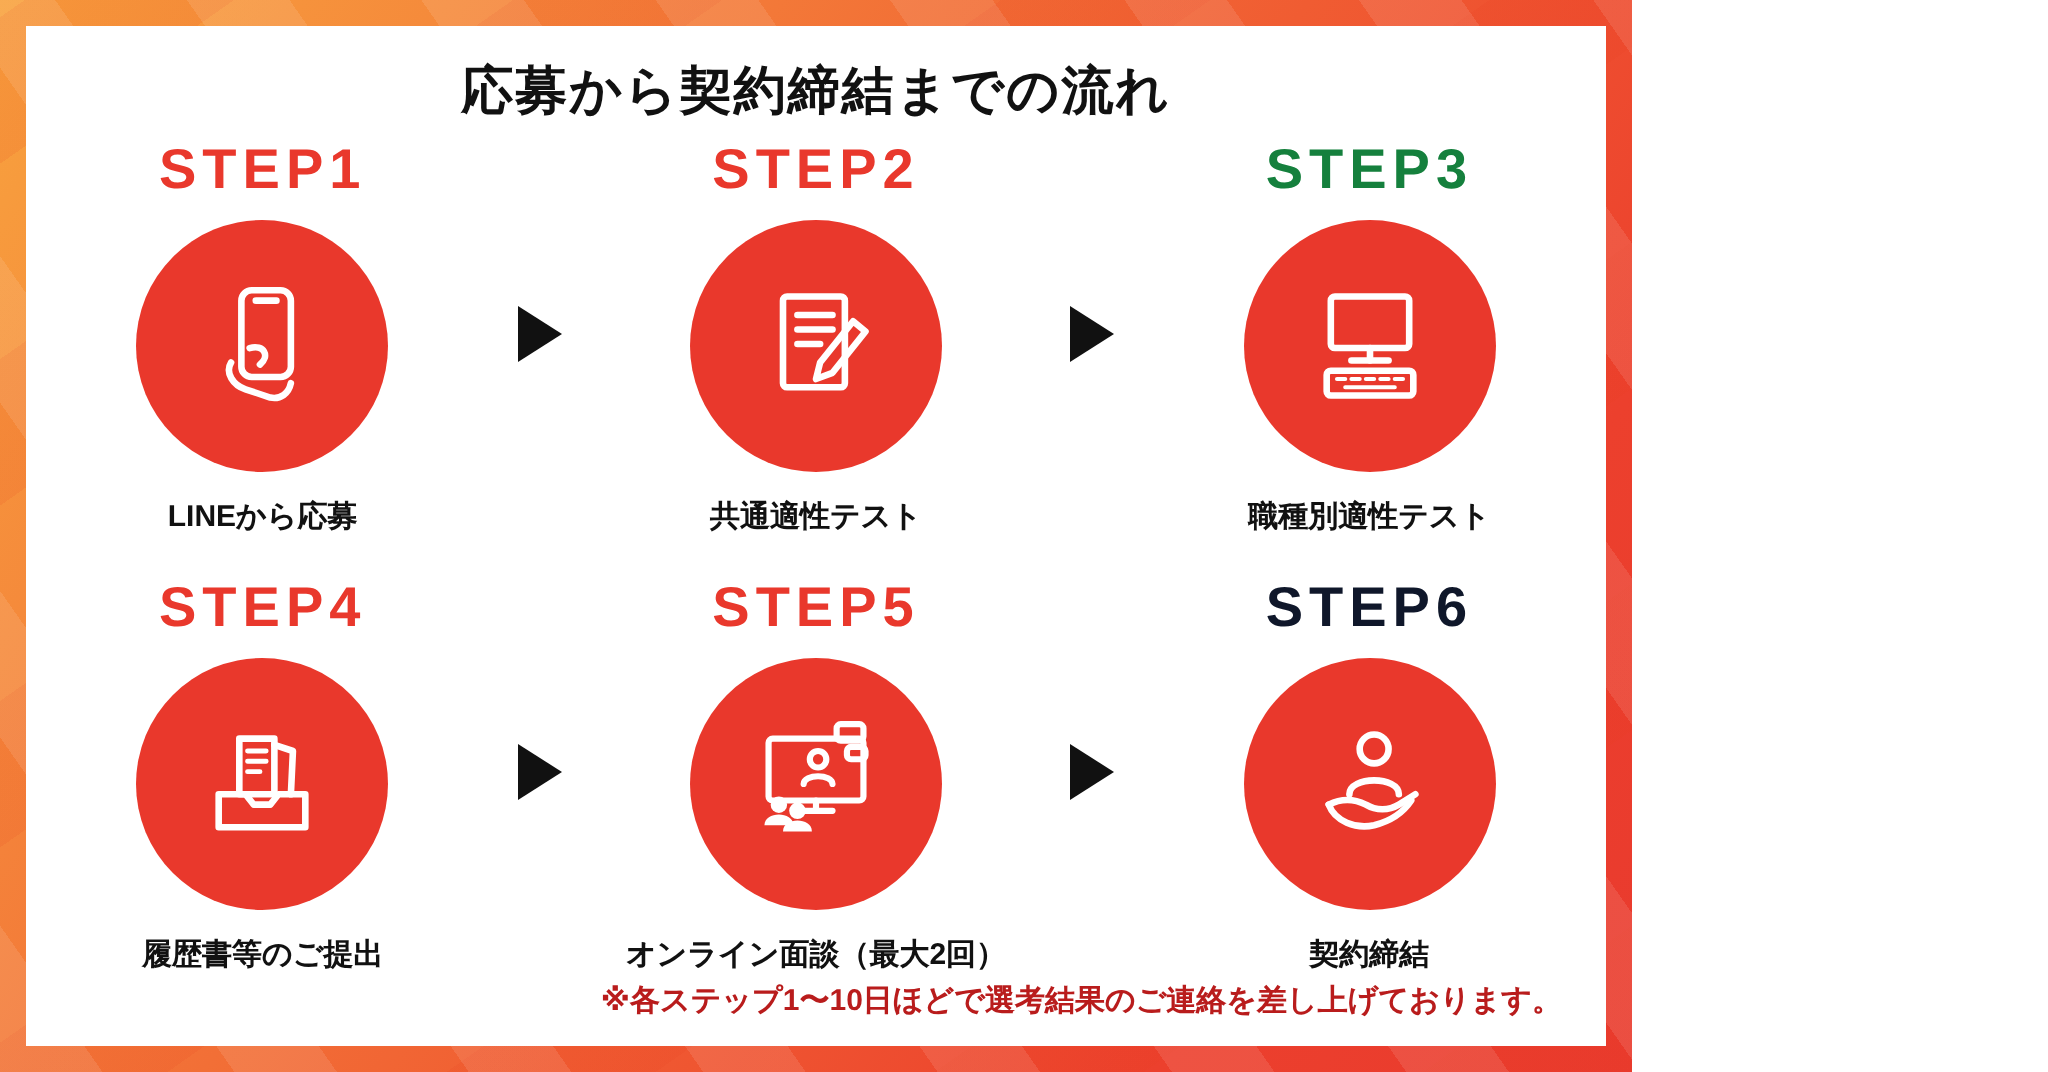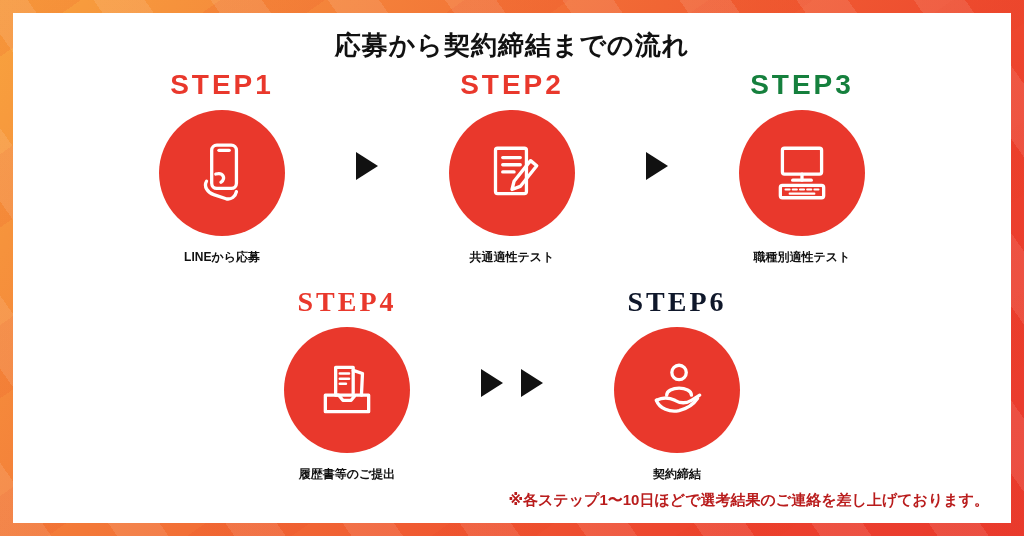--- a/index.html
+++ b/index.html
@@ -1,50 +1,50 @@
 <!DOCTYPE html>
 <html><head>
 <meta charset="utf-8">
 <style>
   html,body{margin:0;padding:0;}
   body{
     font-family:"Liberation Sans","DejaVu Sans",sans-serif;
     width:1024px;height:536px;overflow:hidden;
   }
   .page{
-    position:relative;width:1024px;height:536px;box-sizing:border-box;
+    position:relative;width:816px;height:536px;box-sizing:border-box;
     background:linear-gradient(125deg,#f8a33e 0%,#f4823a 25%,#f05c32 55%,#ec402d 80%,#e93a2e 100%);
   }
   .page::before{
     content:"";position:absolute;inset:0;
     background:
       repeating-linear-gradient(55deg,rgba(255,255,255,0.10) 0 42px,rgba(255,255,255,0) 42px 96px),
       repeating-linear-gradient(-35deg,rgba(230,60,30,0.12) 0 60px,rgba(230,60,30,0) 60px 140px);
   }
   .card{
     position:absolute;inset:13px;background:#ffffff;z-index:1;
   }
   .title{
     text-align:center;margin-top:15px;font-size:26px;font-weight:bold;
     color:#111;letter-spacing:1px;
   }
   .flow-row{
     display:flex;align-items:center;justify-content:center;margin-top:6px;
   }
-  .flow-row.second{margin-top:20px;font-family:Liberation Serif, serif;}
+  .flow-row.second{margin-top:20px;}
   .step{width:250px;display:flex;flex-direction:column;align-items:center;}
   .step-num{
     font-size:28px;font-weight:bold;letter-spacing:3px;margin-bottom:9px;
   }
   .circle{
     width:126px;height:126px;border-radius:50%;
     display:flex;align-items:center;justify-content:center;
   }
   .caption{
-    margin-top:13px;font-size:12px;font-weight:bold;color:#111;white-space:nowrap;
+    margin-top:13px;font-size:15px;font-weight:bold;color:#111;white-space:nowrap;
   }
   .arrow{
     width:0;height:0;margin:0 9px;transform:translateY(-2px);
     border-top:14px solid transparent;border-bottom:14px solid transparent;
     border-left:22px solid #111;
   }
   .note{
     position:absolute;right:22px;bottom:13px;font-size:15px;font-weight:bold;color:#b91c1c;
   }
   svg{display:block;}
@@ -116,20 +116,39 @@
             <path d="M25 16 h9 M25 21 h9 M25 26 h6" stroke-width="2.4"></path>
             <path d="M38 13 l9 3 -1 21"></path>
             <path d="M11 37 h13 l4 5 h8 l4 -5 h13 v16 h-42 z"></path>
           </svg>
         </div>
         <div class="caption">履歴書等のご提出</div>
       </div>
 
       <div class="arrow"></div>
 
+      <div class="step">
+        <div class="step-num" style="color:#e9382c">STEP5</div>
+        <div class="circle" style="background:#e9382c">
+          <svg width="66" height="66" viewBox="0 0 64 64" fill="none" stroke="#ffffff" stroke-width="3" stroke-linecap="round" stroke-linejoin="round">
+            <rect x="9" y="10" width="46" height="30" rx="2"></rect>
+            <line x1="32" y1="40" x2="32" y2="45"></line>
+            <line x1="24" y1="45" x2="40" y2="45"></line>
+            <circle cx="33" cy="20" r="4"></circle>
+            <path d="M26 32 c0 -5 14 -5 14 0"></path>
+            <rect x="42" y="3" width="13" height="8" rx="2"></rect>
+            <rect x="47" y="14" width="9" height="6" rx="2"></rect>
+            <circle cx="14" cy="42" r="4" fill="#ffffff" stroke="none"></circle>
+            <path d="M7 52 c0 -7 14 -7 14 0 z" fill="#ffffff" stroke="none"></path>
+            <circle cx="23" cy="45" r="4" fill="#ffffff" stroke="none"></circle>
+            <path d="M16 55 c0 -7 14 -7 14 0 z" fill="#ffffff" stroke="none"></path>
+          </svg>
+        </div>
+        <div class="caption">オンライン面談（最大2回）</div>
+      </div>
 
       <div class="arrow"></div>
 
       <div class="step">
         <div class="step-num" style="color:#0f172a">STEP6</div>
         <div class="circle" style="background:#e9382c">
           <svg width="66" height="66" viewBox="0 0 64 64" fill="none" stroke="#ffffff" stroke-width="3.2" stroke-linecap="round" stroke-linejoin="round">
             <circle cx="34" cy="15" r="7"></circle>
             <path d="M22 37 c0 -9 24 -9 24 0"></path>
             <path d="M12 42 c6 -3 12 -3 18 0 c5 3 11 3 16 0 l8 -5"></path>

